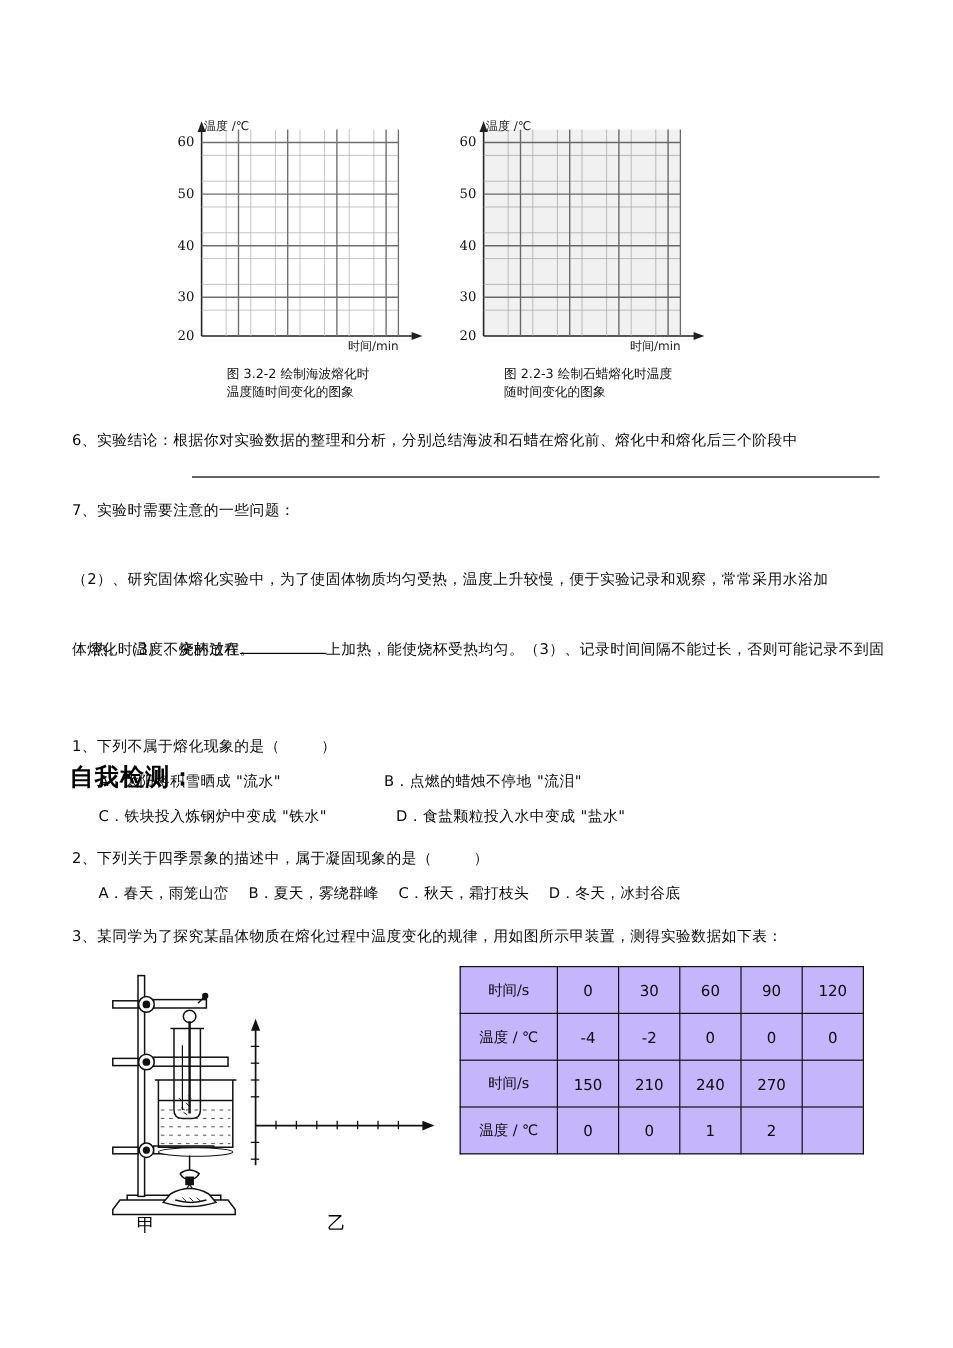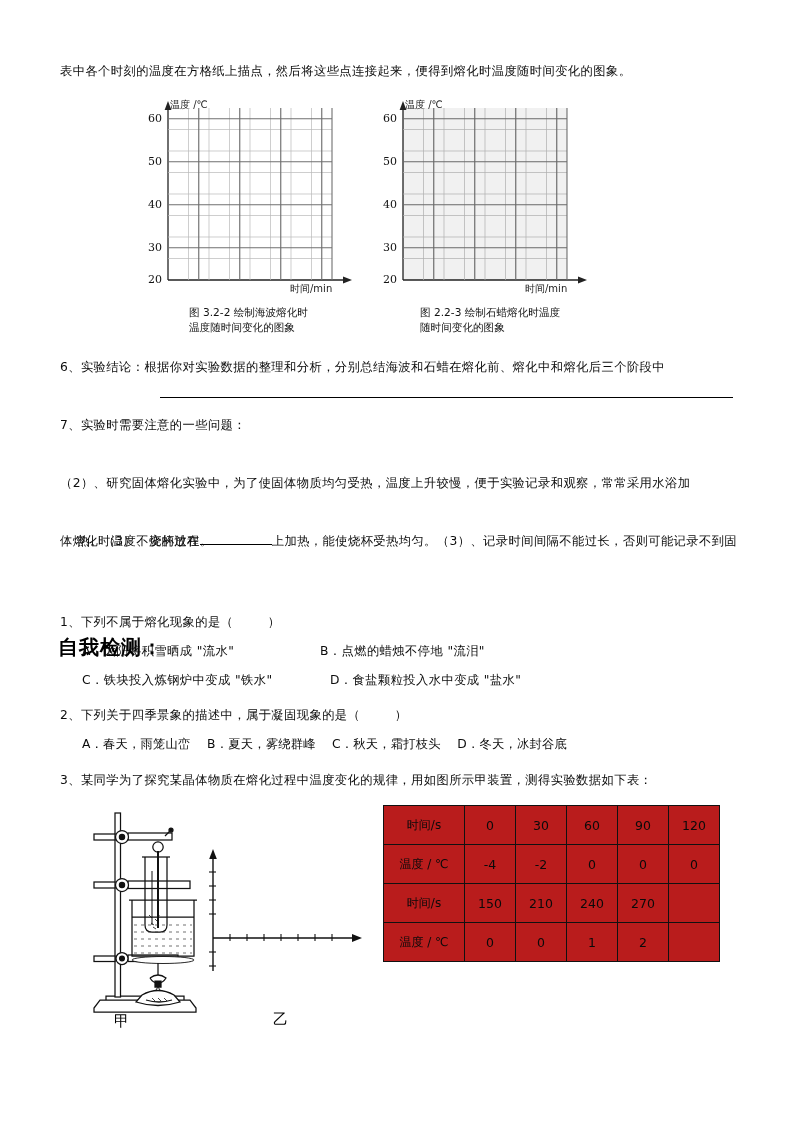--- a/index.html
+++ b/index.html
@@ -72,21 +72,21 @@
     font-weight: bold;
     letter-spacing: 1px;
     color: #000;
   }
 
   
   .data-table {
     position: absolute;
     border-collapse: collapse;
     table-layout: fixed;
-    background: #b91c1c;
+    background: #c4b5fd;
   }
   .data-table td {
     border: 1.2px solid #111;
     height: 36px;
     text-align: center;
     vertical-align: middle;
     font-size: 12.5px;
     color: #0a0a0a;
   }
   .data-table td.hdr {
@@ -101,21 +101,20 @@
     position: absolute;
     font-size: 15px;
     color: #000;
   }
 </style>
 </head>
 <body>
 
 <div class="page">
 
-  <div class="para" style="left:60px; top:57px; width:680px;">表中各个时刻的温度在方格纸上描点，然后将这些点连接起来，便得到熔化时温度随时间变化的图象。</div>
 
   <div class="chart-wrap" style="left:148px; top:98px; width:215px; height:195px;">
 
     <div class="chart-axis-label" style="left:22px; top:0px;">温度 /℃</div>
 
     <svg width="215" height="195" style="position:absolute; left:0; top:0;">
 
       <line x1="20" y1="182" x2="20" y2="10" stroke="#222" stroke-width="1.3"></line>
       <polygon points="20,3 16.6,12 23.4,12" fill="#222"></polygon>
 

